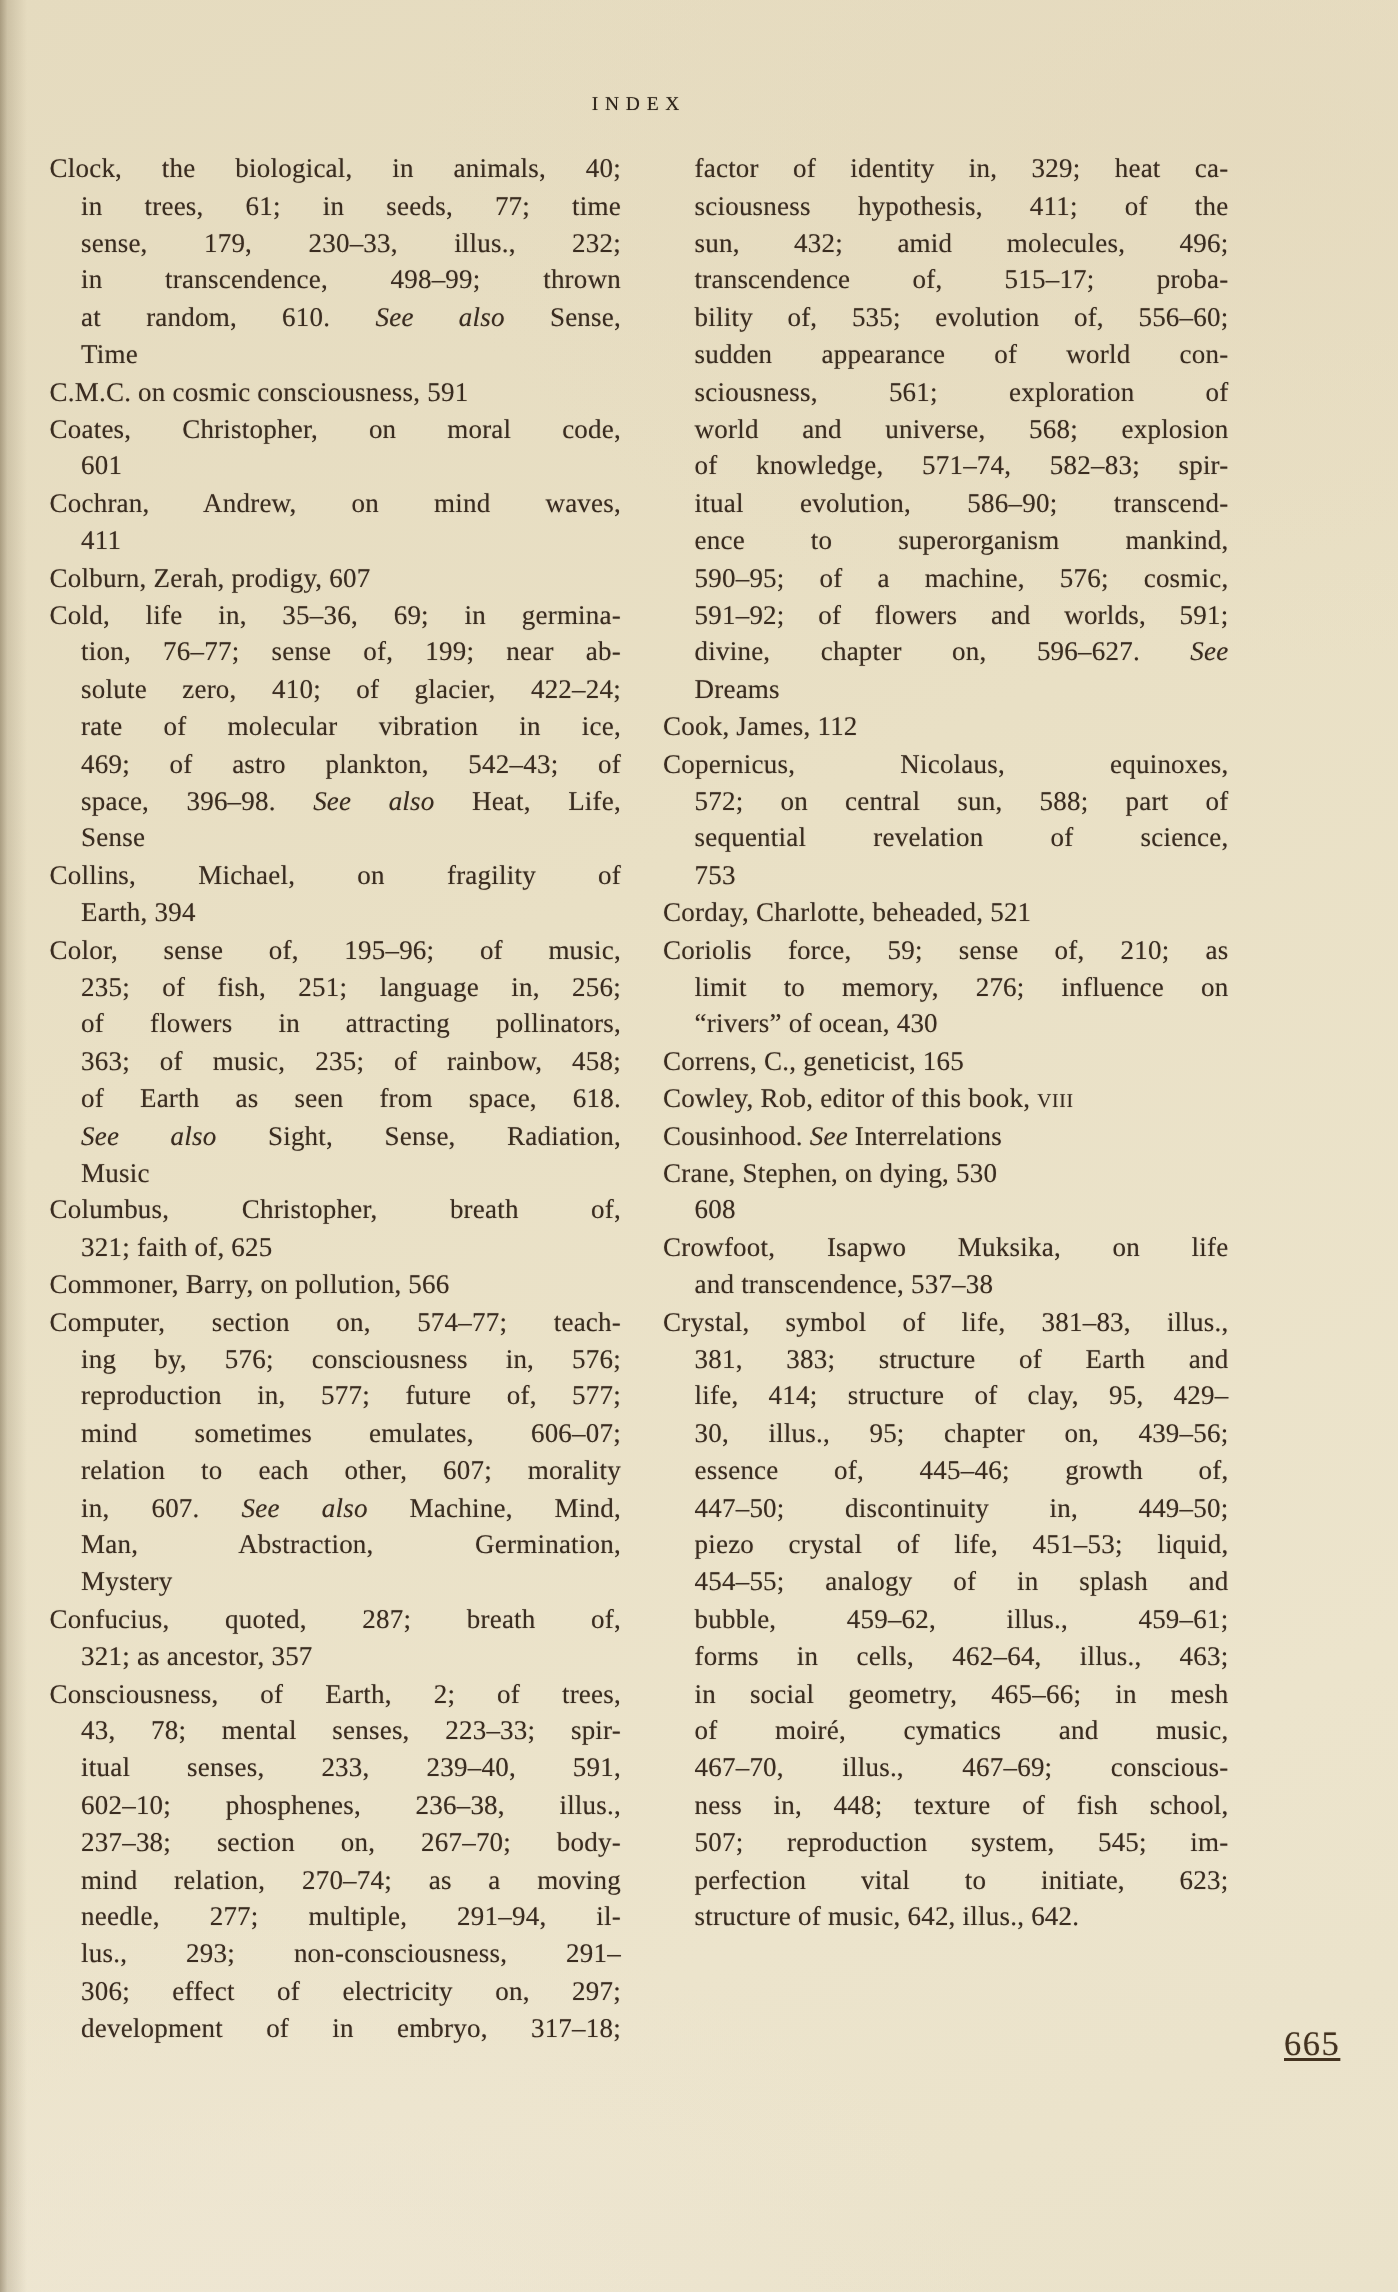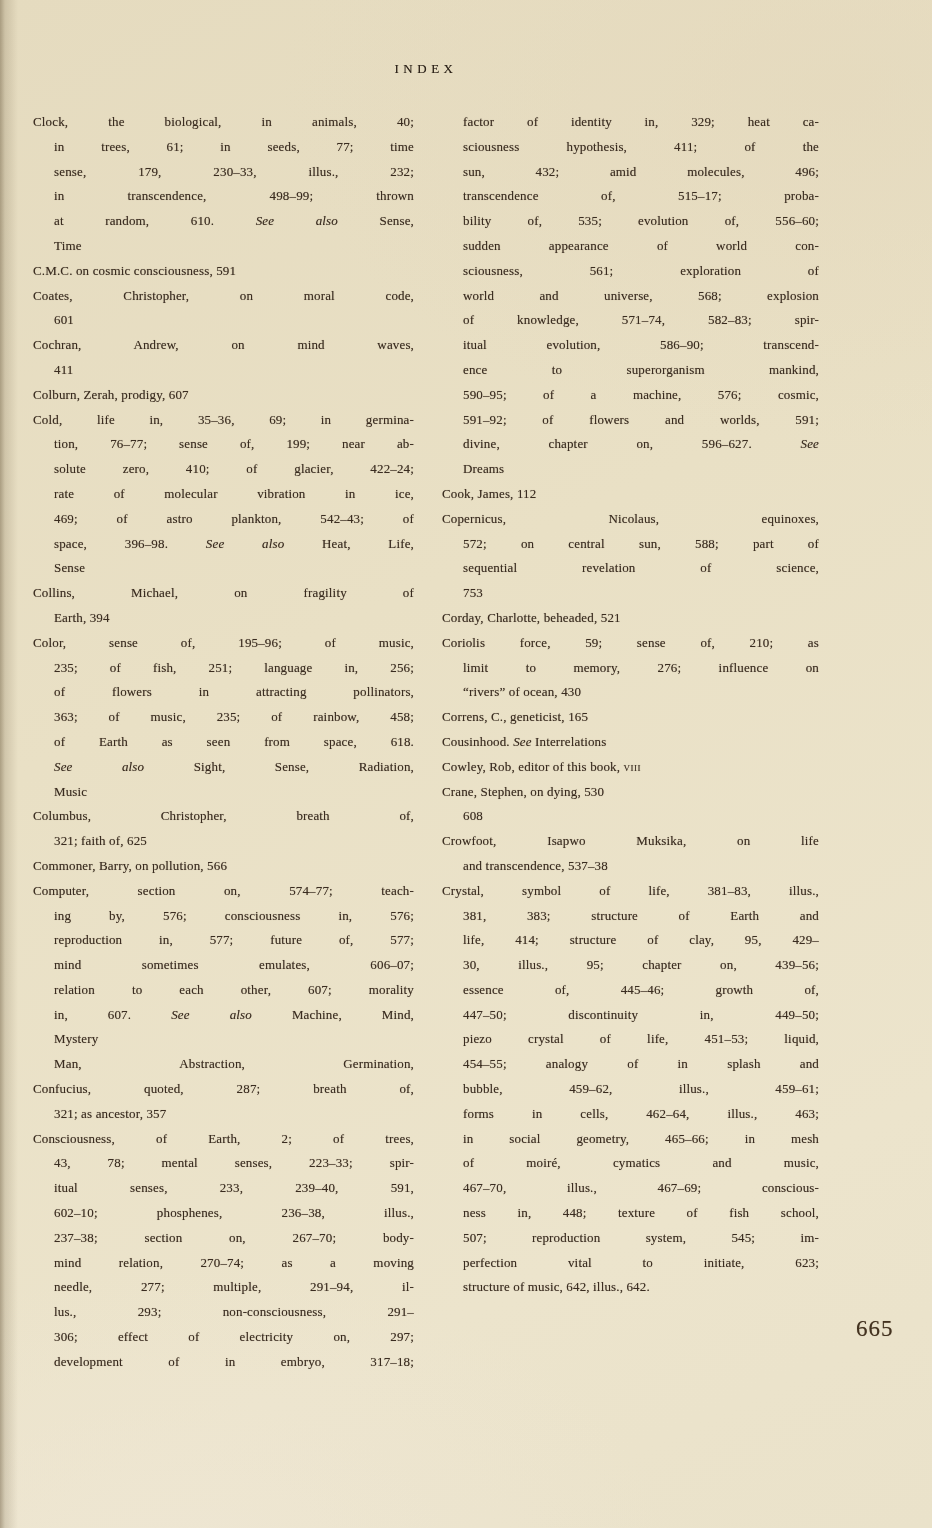--- a/index.html
+++ b/index.html
@@ -16,36 +16,37 @@
       radial-gradient(ellipse 700px 420px at 20% 102%, rgba(240,232,216,0.55), rgba(240,232,216,0) 70%),
       radial-gradient(ellipse 800px 500px at 90% 6%, rgba(228,216,188,0.6), rgba(228,216,188,0) 70%),
       linear-gradient(155deg, #e5dbbf 0%, #e9e0c5 40%, #ece4cc 78%, #eae2ca 100%);
   }
   .title{
     position:absolute;top:61px;left:33px;width:786px;
     text-align:center;font-size:13px;letter-spacing:4.5px;
     color:#2e241a;text-shadow:0 0 0.6px rgba(46,36,26,0.55);
   }
   .col{
-    position:absolute;top:110px;
-    font-size:13px;line-height:24.8px;letter-spacing:0.15px;
+    position:absolute;top:100px;
+    font-size:18px;line-height:24.8px;letter-spacing:0.15px;
     text-shadow:0 0 0.7px rgba(58,44,32,0.45);
   }
   .col-left{left:33px;width:381px;}
   .col-right{left:442px;width:377px;}
   .entry{margin:0;}
   .line{text-align:justify;text-align-last:justify;}
   .line.endline{text-align-last:left;}
   .line.cont{padding-left:21px;}
   .line i{font-style:italic;margin-top:16px;}
   .line .sc{font-variant:small-caps;letter-spacing:0.5px;}
   .folio{
-    position:absolute;top:1316px;left:856px;
+    position:absolute;top:1350px;left:856px;
     font-size:23px;color:#43321f;letter-spacing:1px;
     text-shadow:0 0 0.7px rgba(67,50,31,0.5);
+    text-decoration:underline;
   }
 </style>
 </head>
 <body>
 
 <div class="page">
   <div class="title">INDEX</div>
   <div class="col col-left">
       <div class="entry">
         <div class="line">Clock, the biological, in animals, 40;</div>
@@ -98,22 +99,22 @@
       <div class="entry">
         <div class="line endline">Commoner, Barry, on pollution, 566</div>
       </div>
       <div class="entry">
         <div class="line">Computer, section on, 574–77; teach-</div>
         <div class="line cont">ing by, 576; consciousness in, 576;</div>
         <div class="line cont">reproduction in, 577; future of, 577;</div>
         <div class="line cont">mind sometimes emulates, 606–07;</div>
         <div class="line cont">relation to each other, 607; morality</div>
         <div class="line cont">in, 607. <i>See also</i> Machine, Mind,</div>
+        <div class="line cont">Man, Abstraction, Germination,</div>
         <div class="line cont endline">Mystery</div>
-        <div class="line cont">Man, Abstraction, Germination,</div>
       </div>
       <div class="entry">
         <div class="line">Confucius, quoted, 287; breath of,</div>
         <div class="line cont endline">321; as ancestor, 357</div>
       </div>
       <div class="entry">
         <div class="line">Consciousness, of Earth, 2; of trees,</div>
         <div class="line cont">43, 78; mental senses, 223–33; spir-</div>
         <div class="line cont">itual senses, 233, 239–40, 591,</div>
         <div class="line cont">602–10; phosphenes, 236–38, illus.,</div>
@@ -157,24 +158,24 @@
       </div>
       <div class="entry">
         <div class="line">Coriolis force, 59; sense of, 210; as</div>
         <div class="line cont">limit to memory, 276; influence on</div>
         <div class="line cont endline">“rivers” of ocean, 430</div>
       </div>
       <div class="entry">
         <div class="line endline">Correns, C., geneticist, 165</div>
       </div>
       <div class="entry">
+        <div class="line endline">Cowley, Rob, editor of this book, <span class="sc">viii</span></div>
+      </div>
+      <div class="entry">
         <div class="line endline">Cousinhood. <i>See</i> Interrelations</div>
-      </div>
-      <div class="entry">
-        <div class="line endline">Cowley, Rob, editor of this book, <span class="sc">viii</span></div>
       </div>
       <div class="entry">
         <div class="line endline">Crane, Stephen, on dying, 530</div>
       </div>
       <div class="entry">
         <div class="line cont endline">608</div>
       </div>
       <div class="entry">
         <div class="line">Crowfoot, Isapwo Muksika, on life</div>
         <div class="line cont endline">and transcendence, 537–38</div>

